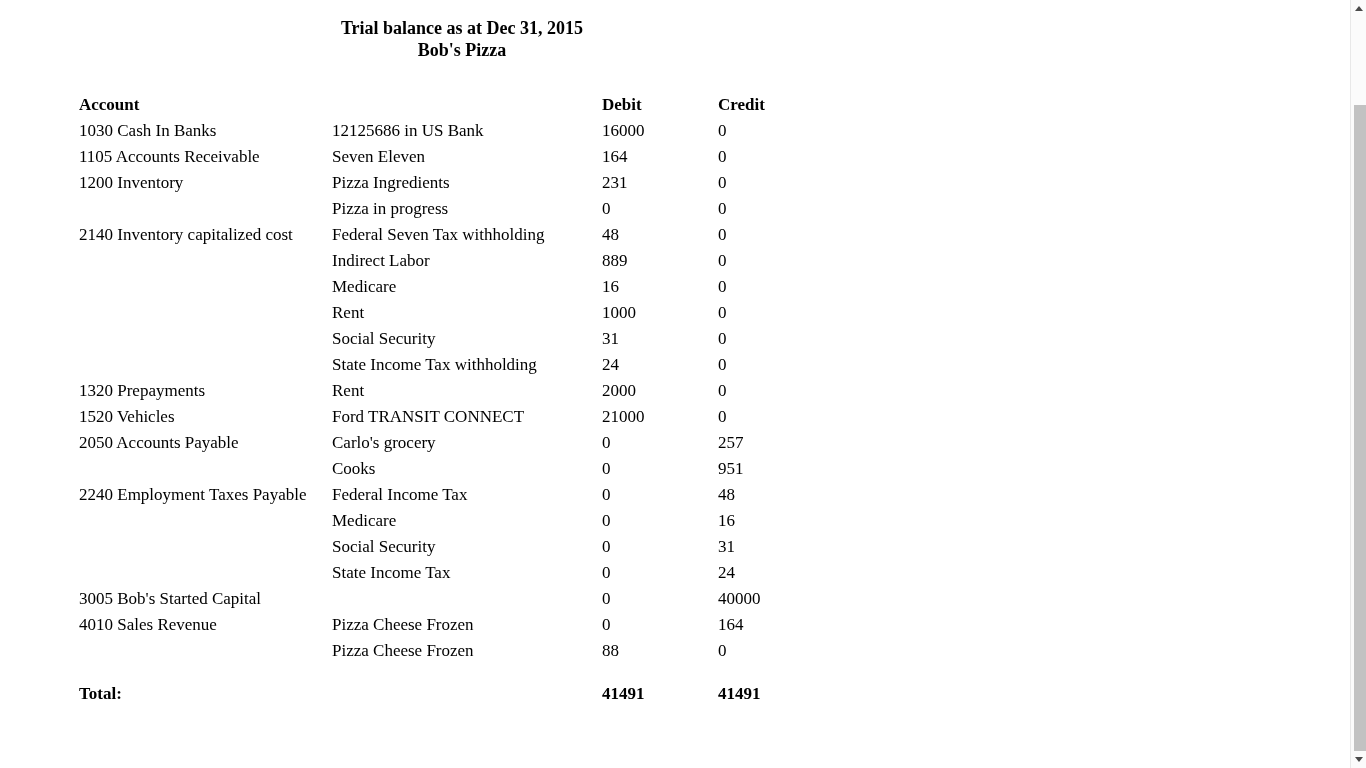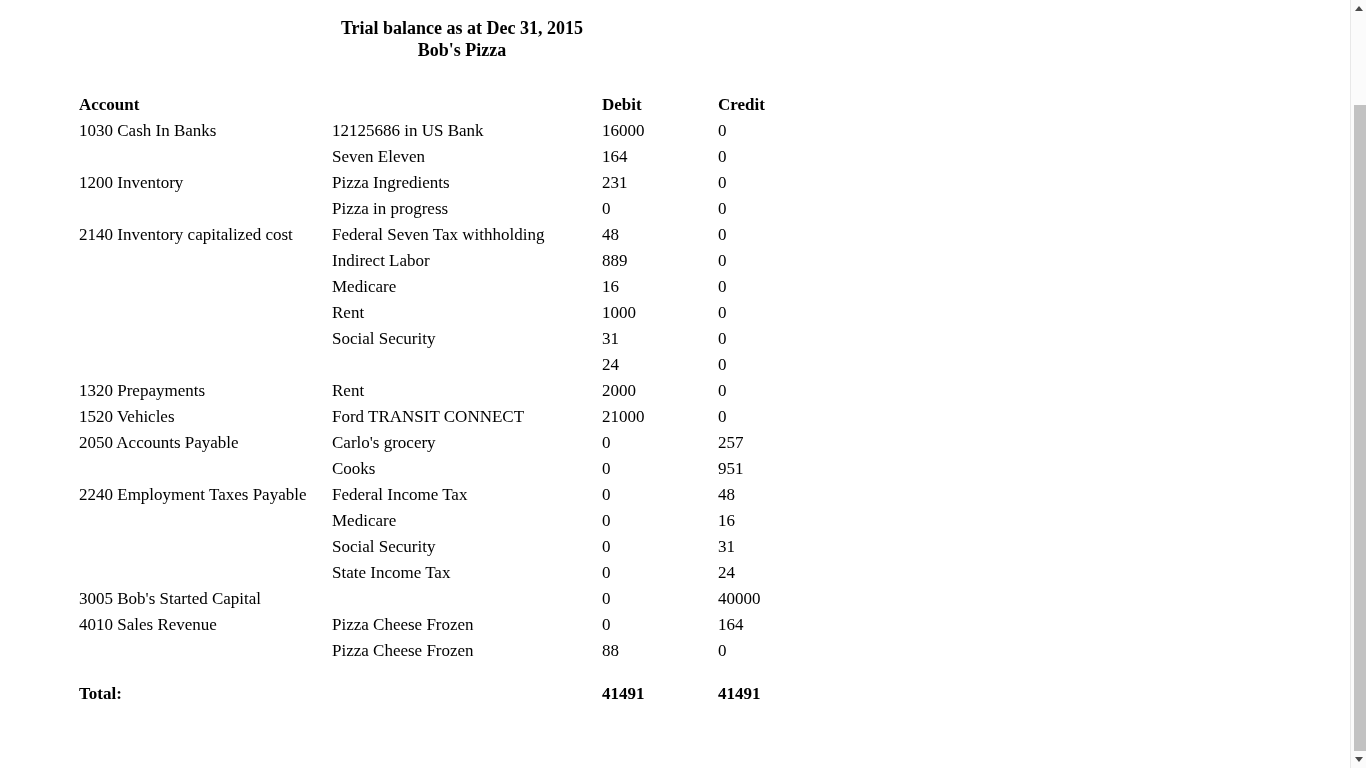--- a/index.html
+++ b/index.html
@@ -158,20 +158,21 @@
       <span class="c-credit">Credit</span>
     </div>
 
     <div class="row">
       <span class="c-account">1030 Cash In Banks</span>
       <span class="c-desc">12125686 in US Bank</span>
       <span class="c-debit">16000</span>
       <span class="c-credit">0</span>
     </div>
     <div class="row">
+      <span class="c-account">1105 Accounts Receivable</span>
       <span class="c-desc">Seven Eleven</span>
       <span class="c-debit">164</span>
       <span class="c-credit">0</span>
     </div>
     <div class="row">
       <span class="c-account">1200 Inventory</span>
       <span class="c-desc">Pizza Ingredients</span>
       <span class="c-debit">231</span>
       <span class="c-credit">0</span>
     </div>
@@ -206,20 +207,21 @@
       <span class="c-credit">0</span>
     </div>
     <div class="row">
       <span class="c-account"></span>
       <span class="c-desc">Social Security</span>
       <span class="c-debit">31</span>
       <span class="c-credit">0</span>
     </div>
     <div class="row">
       <span class="c-account"></span>
+      <span class="c-desc">State Income Tax withholding</span>
       <span class="c-debit">24</span>
       <span class="c-credit">0</span>
     </div>
     <div class="row">
       <span class="c-account">1320 Prepayments</span>
       <span class="c-desc">Rent</span>
       <span class="c-debit">2000</span>
       <span class="c-credit">0</span>
     </div>
     <div class="row">

